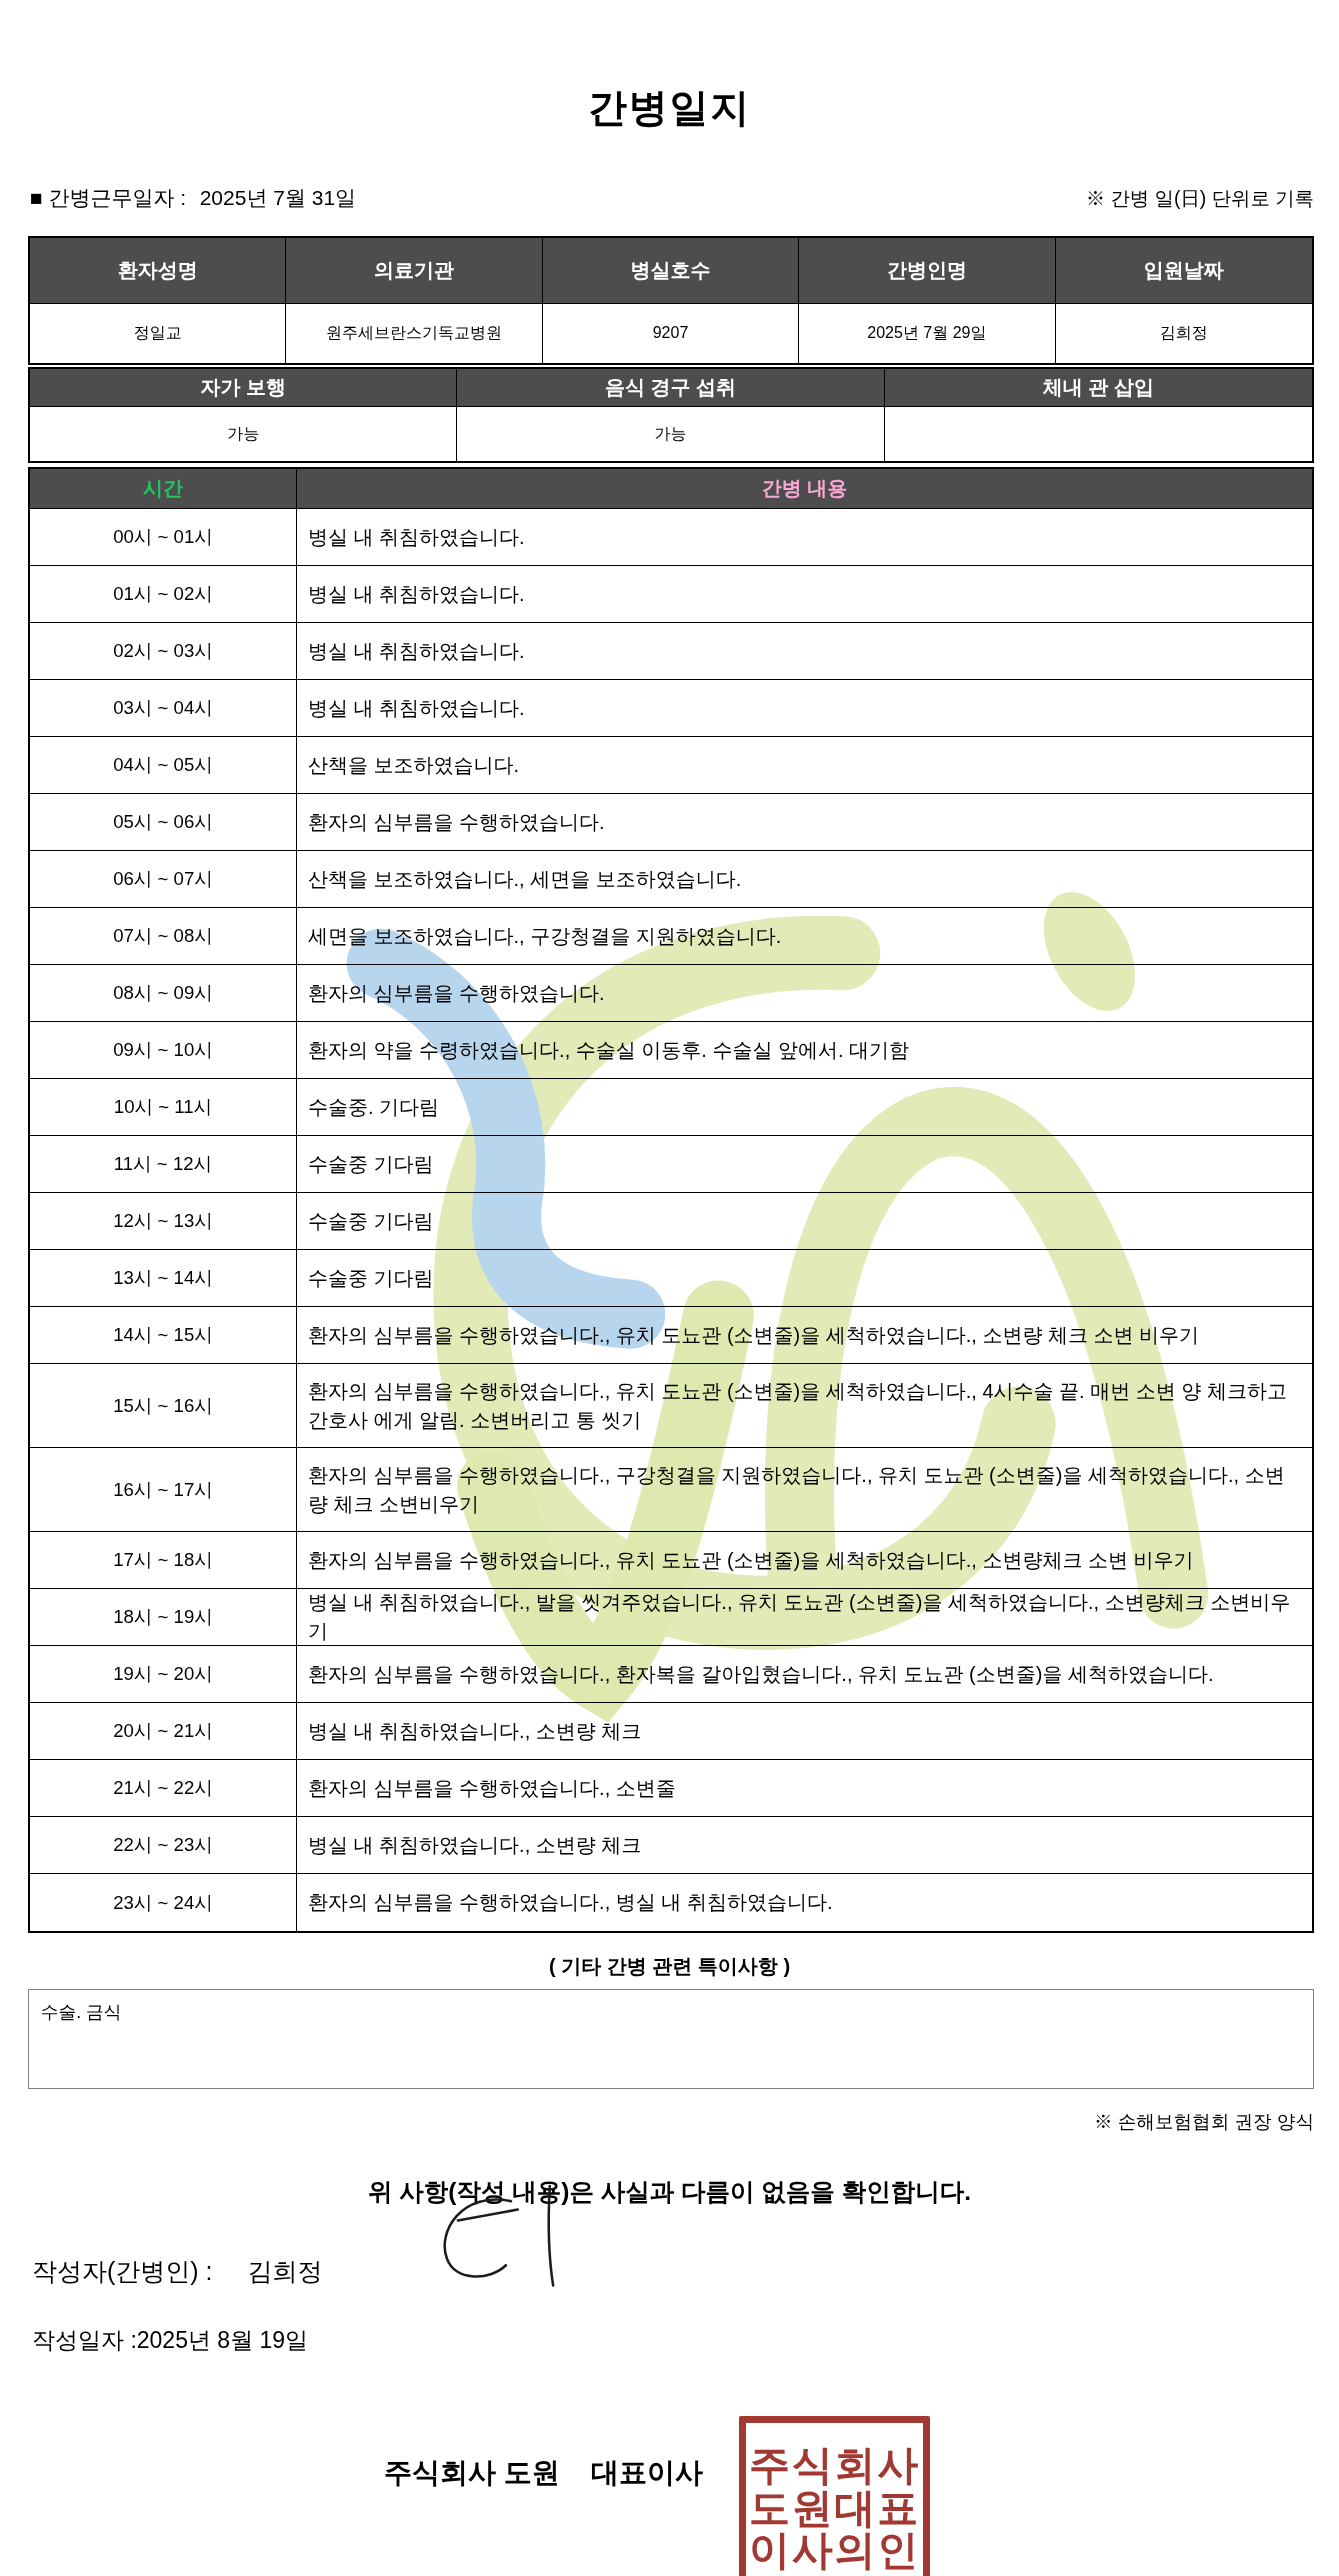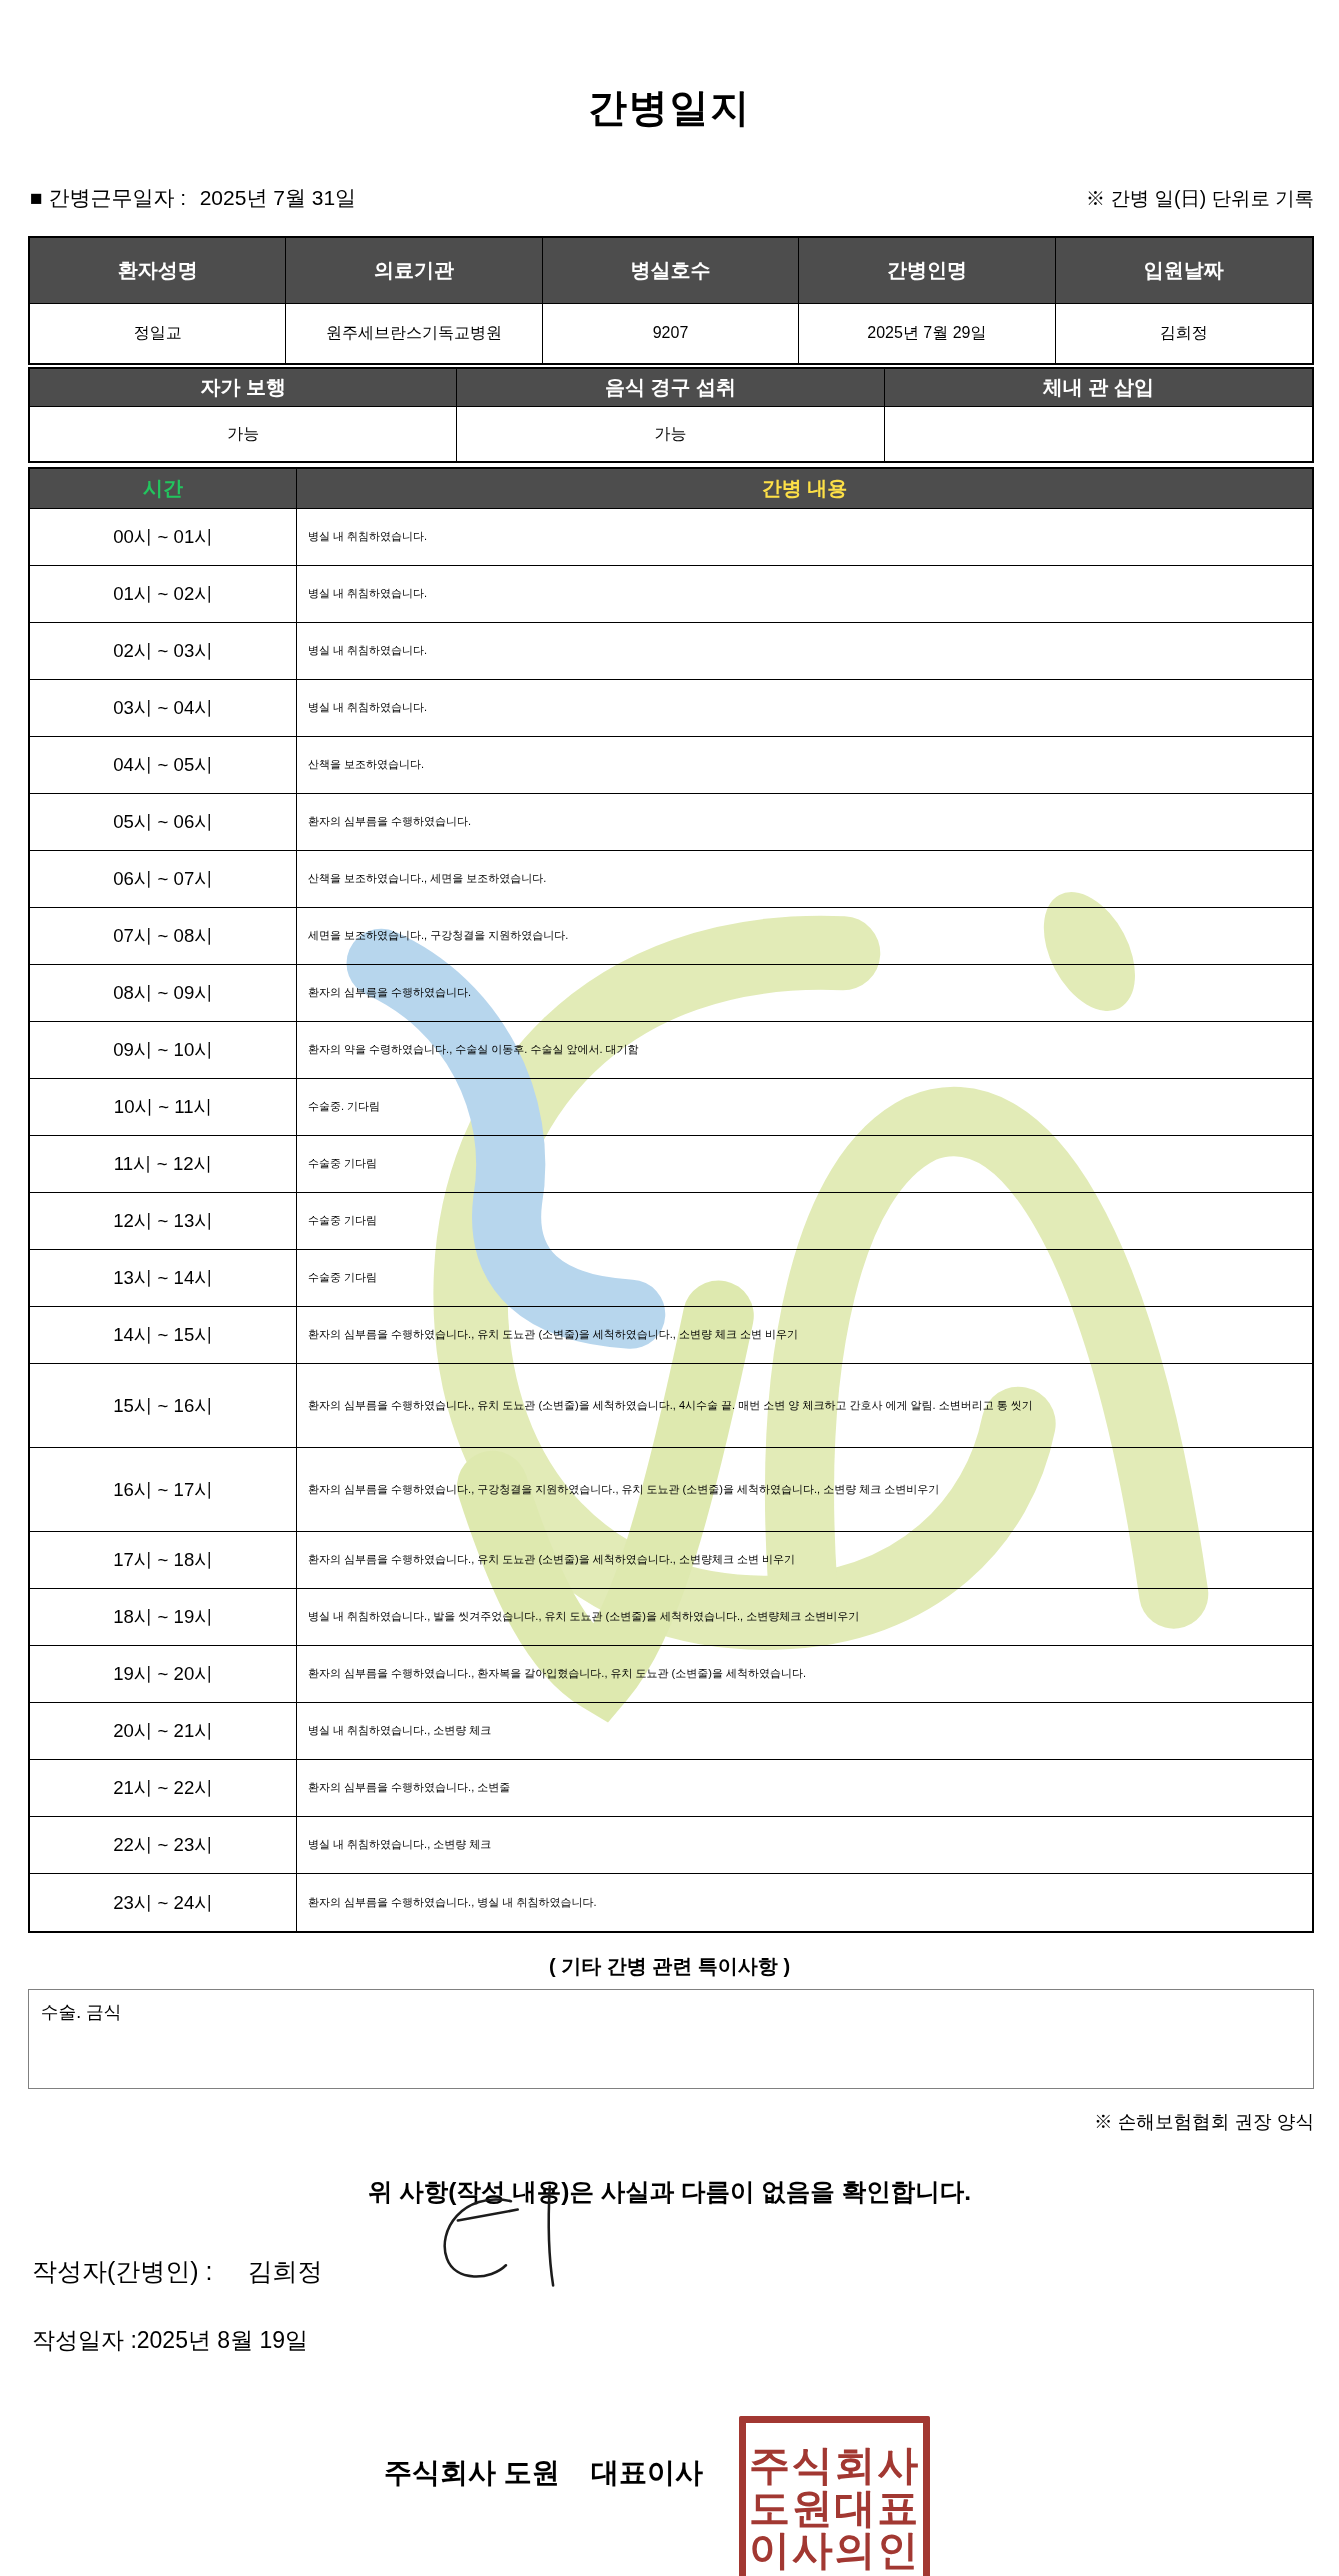--- a/index.html
+++ b/index.html
@@ -41,32 +41,32 @@
 
   
   .t3 { margin-top: 4.2px; }
   .t3 .hrow { display: flex; height: 40px; }
   .t3 .hrow .h-time {
     width: 267px; background: #4d4d4d; color: #22c55e; font-weight: bold; font-size: 20px;
     display: flex; align-items: center; justify-content: center;
     border-right: 1.7px solid #000; border-bottom: 1.7px solid #000;
   }
   .t3 .hrow .h-content {
-    flex: 1; background: #4d4d4d; color: #fde047; font-weight: bold; font-size: 20px;
+    flex: 1; background: #4d4d4d; color: #f9a8d4; font-weight: bold; font-size: 20px;
     display: flex; align-items: center; justify-content: center; border-bottom: 1.7px solid #000;
   }
   .trow { display: flex; height: 57px; border-bottom: 1.7px solid #000; }
   .trow.tall { height: 84px; }
   .trow:last-child { border-bottom: none; }
   .tcell.time {
     width: 267px; border-right: 1.7px solid #000; font-size: 18.6px;
     display: flex; align-items: center; justify-content: center;
   }
   .tcell.content {
-    flex: 1; font-size: 11px; line-height: 1.45; padding: 3.4px 8.4px 3.4px 11px;
+    flex: 1; font-size: 20px; line-height: 1.45; padding: 3.4px 8.4px 3.4px 11px;
     display: flex; align-items: center; overflow: hidden;
   }
 
   
   .notes-title { margin-top: 20px; text-align: center; font-size: 20px; font-weight: bold; }
   .notes-box {
     margin: 8.4px 25px 0 28px; height: 100px; border: 1.7px solid #808080;
     font-size: 17.7px; padding: 10px 11.8px; background: transparent;
   }
   .form-note { margin: 20px 25px 0 0; text-align: right; font-size: 18.6px; }

